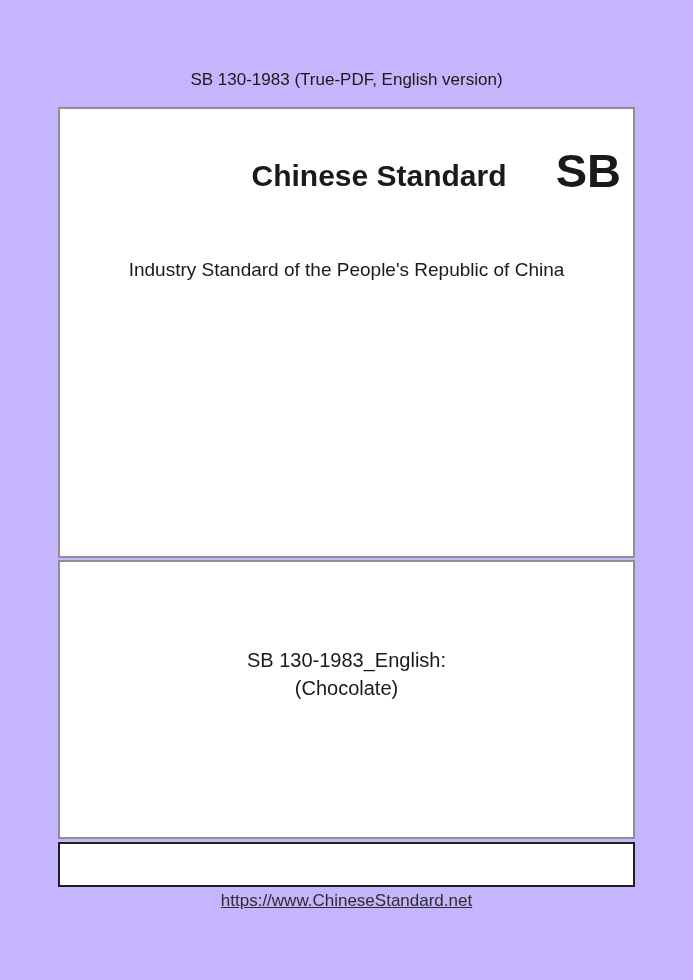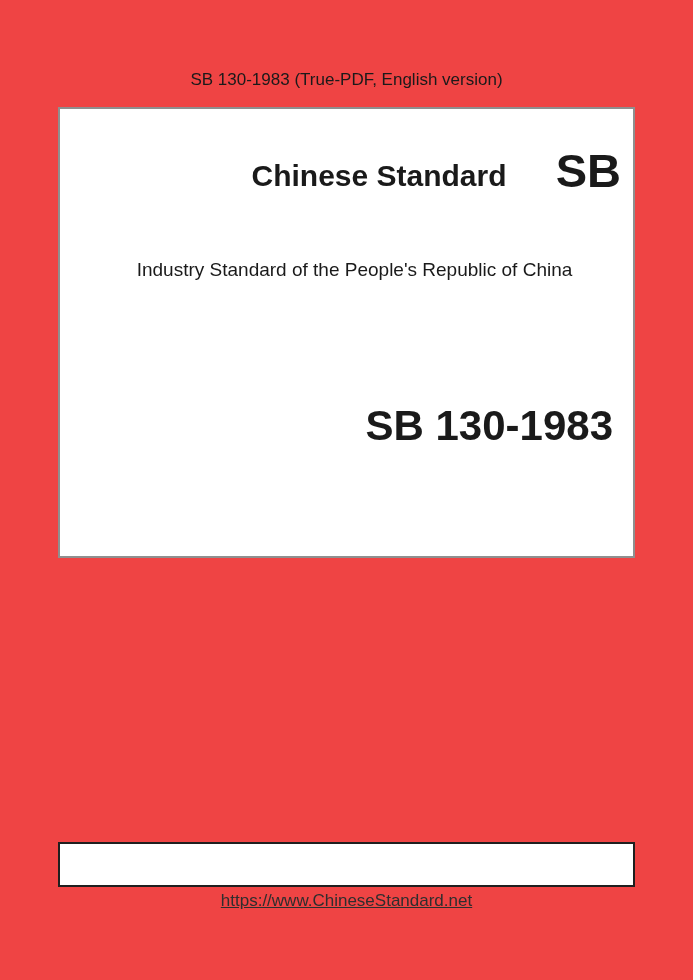--- a/index.html
+++ b/index.html
@@ -4,21 +4,21 @@
 <style>
   html, body {
     margin: 0;
     padding: 0;
     background: #ffffff;
   }
   .page {
     position: relative;
     width: 693px;
     height: 980px;
-    background: #ef4444;
+    background: #c4b5fd;
     font-family: "Liberation Sans", sans-serif;
     color: #1a1a1a;
     overflow: hidden;
   }
   .header-title {
     position: absolute;
     top: 70px;
     left: 0;
     width: 100%;
     text-align: center;
@@ -65,21 +65,20 @@
     font-weight: bold;
     line-height: 1;
   }
   .subtitle {
     position: absolute;
     top: 150px;
     left: 0;
     width: 100%;
     text-align: center;
     font-size: 19px;
-    padding-left: 8px;
   }
   .classification {
     position: absolute;
     top: 214px;
     left: 11px;
     font-size: 14px;
   }
   .doc-number {
     position: absolute;
     top: 294px;
@@ -115,23 +114,28 @@
 <body>
 
 <div class="page">
 
   <div class="header-title">SB 130-1983 (True-PDF, English version)</div>
 
   <div class="box box-top">
     <div class="brand-title">Chinese Standard</div>
     <div class="brand-code">SB</div>
     <div class="subtitle">Industry Standard of the People's Republic of China</div>
-    <div class="doc-number">SB 130-1983</div>
   </div>
 
+  <div class="box box-mid">
+    <div class="desc-block">
+      <div>SB 130-1983_English:</div>
+      <div>(Chocolate)</div>
+    </div>
+  </div>
 
   <div class="box box-bottom"></div>
 
   <div class="footer-url">
     <a>https://www.ChineseStandard.net</a>
   </div>
 
 </div>
 
 </body></html>

